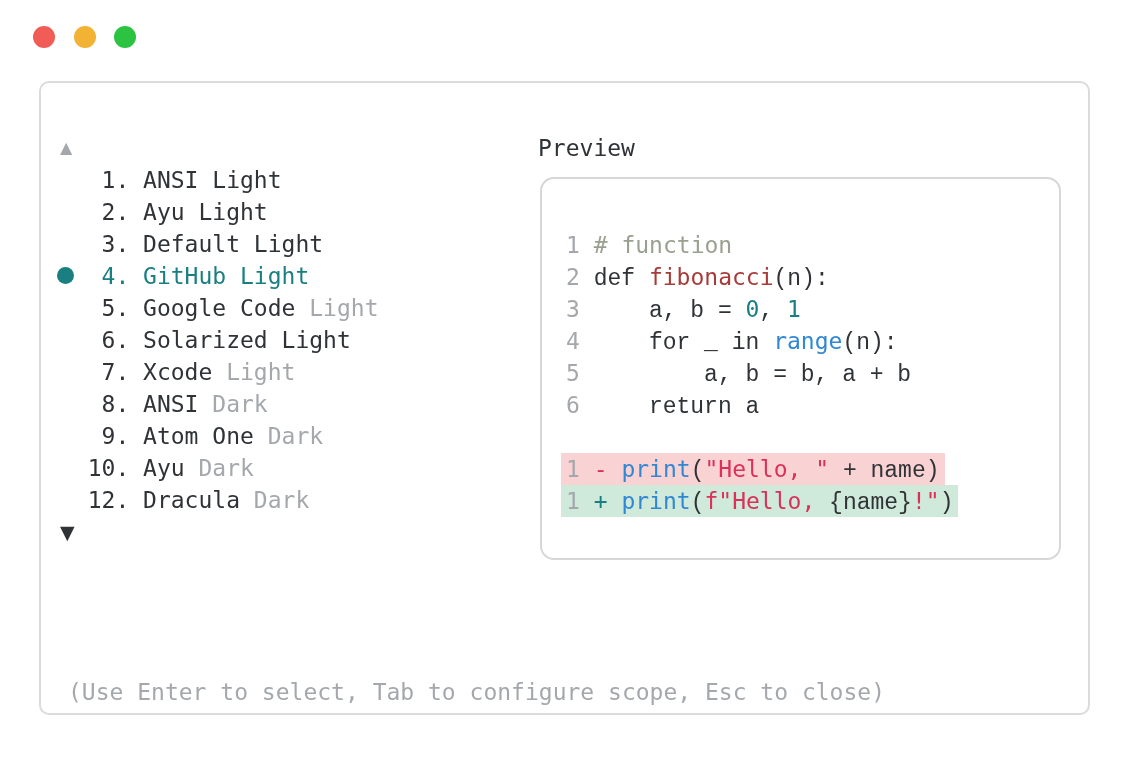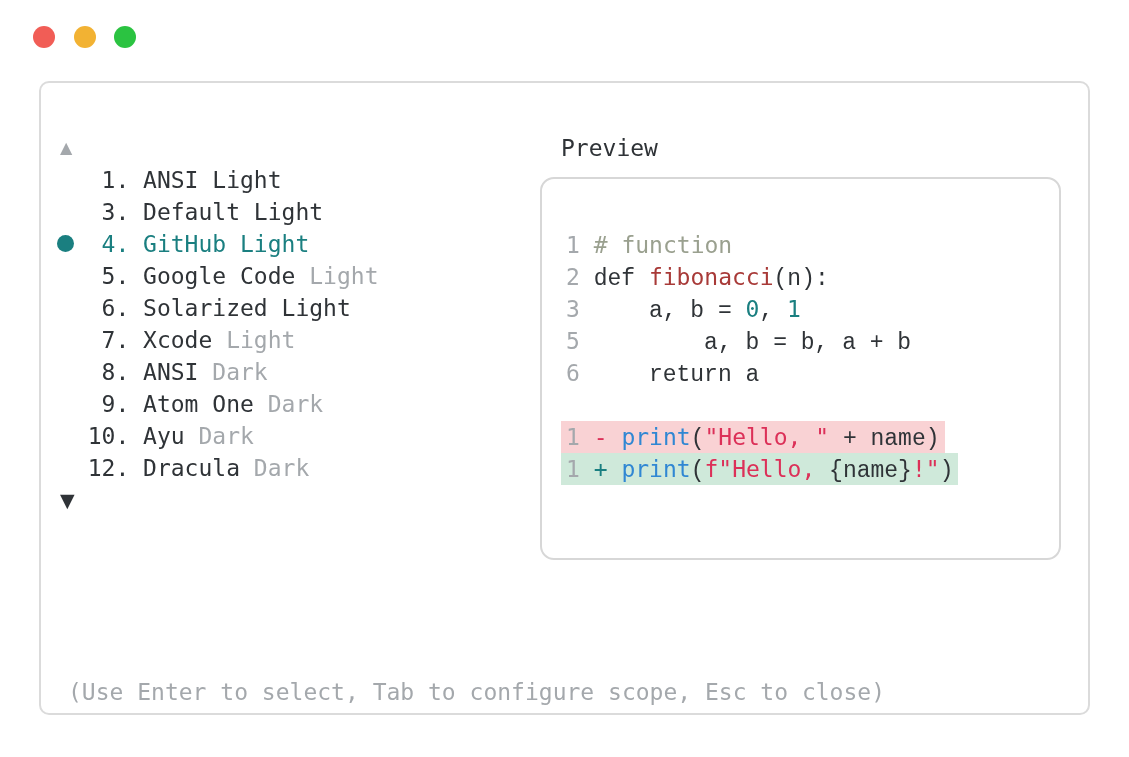--- a/index.html
+++ b/index.html
@@ -19,21 +19,21 @@
   .col-left{position:absolute;left:19px;top:49px;font-size:23px;color:var(--fg);}
   .row{height:32px;line-height:32px;white-space:pre;position:relative;}
   .arrow{font-family:"DejaVu Sans","Liberation Sans",sans-serif;}
   .arrow.up{font-size:16px;color:var(--muted);}
   .arrow.down{font-size:19px;color:var(--fg);}
   .muted{color:var(--muted);}
   .teal{color:var(--teal);}
   .sel-dot{position:absolute;left:-3px;top:7px;width:17px;height:17px;border-radius:50%;background:var(--teal);}
   .hint{position:absolute;left:27px;top:557px;height:32px;line-height:32px;font-size:23px;color:var(--muted);white-space:pre;margin-top:36px;}
   
-  .preview-label{position:absolute;left:497px;top:49px;height:32px;line-height:32px;font-size:23px;color:var(--fg);margin-left:23px;}
+  .preview-label{position:absolute;left:497px;top:49px;height:32px;line-height:32px;font-size:23px;color:var(--fg);}
   .preview-box{
     position:absolute;left:499px;top:94px;width:521px;height:383px;
     box-sizing:border-box;border:2px solid var(--preview-border);border-radius:14px;background:#fff;
   }
   #code{position:absolute;left:24px;top:50px;font-size:23px;color:var(--fg);}
   .code-row{height:32px;line-height:32px;white-space:pre;}
   .code-inner{display:inline-block;height:32px;line-height:32px;}
   .ln{color:var(--muted);}
   .diff-removed .code-inner{background:var(--diff-removed-bg);padding:0 5px;margin-left:-5px;}
   .diff-added .code-inner{background:var(--diff-added-bg);padding:0 5px;margin-left:-5px;}
@@ -51,20 +51,21 @@
   <span class="dot r" style="background: rgb(241, 93, 86);"></span>
   <span class="dot y" style="background: rgb(242, 178, 51);"></span>
   <span class="dot g" style="background: rgb(43, 195, 65);"></span>
 </div>
 
 <div class="panel">
   <div class="col-left">
     <div class="row arrow up">▲</div>
     <div id="theme-list">
         <div class="row item"><span>   1. ANSI Light</span></div>
+        <div class="row item"><span>   2. Ayu Light</span></div>
         <div class="row item"><span>   3. Default Light</span></div>
         <div class="row item"><span class="sel-dot"></span><span class="teal">   4. GitHub Light</span></div>
         <div class="row item"><span>   5. Google Code</span><span class="muted"> Light</span></div>
         <div class="row item"><span>   6. Solarized Light</span></div>
         <div class="row item"><span>   7. Xcode</span><span class="muted"> Light</span></div>
         <div class="row item"><span>   8. ANSI</span><span class="muted"> Dark</span></div>
         <div class="row item"><span>   9. Atom One</span><span class="muted"> Dark</span></div>
         <div class="row item"><span>  10. Ayu</span><span class="muted"> Dark</span></div>
         <div class="row item"><span>  12. Dracula</span><span class="muted"> Dark</span></div>
       </div>
@@ -72,20 +73,21 @@
   </div>
 
   <div class="hint">(Use Enter to select, Tab to configure scope, Esc to close)</div>
 
   <div class="preview-label">Preview</div>
   <div class="preview-box">
     <div id="code">
         <div class="code-row"><span class="code-inner"><span class="ln">1 </span><span class="c-comment"># function</span></span></div>
         <div class="code-row"><span class="code-inner"><span class="ln">2 </span><span class="c-fg">def </span><span class="c-func">fibonacci</span><span class="c-fg">(n):</span></span></div>
         <div class="code-row"><span class="code-inner"><span class="ln">3 </span><span class="c-fg">    a, b = </span><span class="c-num">0</span><span class="c-fg">, </span><span class="c-num">1</span></span></div>
+        <div class="code-row"><span class="code-inner"><span class="ln">4 </span><span class="c-fg">    for _ in </span><span class="c-blue">range</span><span class="c-fg">(n):</span></span></div>
         <div class="code-row"><span class="code-inner"><span class="ln">5 </span><span class="c-fg">        a, b = b, a + b</span></span></div>
         <div class="code-row"><span class="code-inner"><span class="ln">6 </span><span class="c-fg">    return a</span></span></div>
         <div class="code-row"><span class="code-inner"><span class="ln">  </span></span></div>
         <div class="code-row diff-removed"><span class="code-inner"><span class="ln">1 </span><span class="c-crimson">- </span><span class="c-blue">print</span><span class="c-fg">(</span><span class="c-crimson">"Hello, "</span><span class="c-fg"> + name)</span></span></div>
         <div class="code-row diff-added"><span class="code-inner"><span class="ln">1 </span><span class="c-num">+ </span><span class="c-blue">print</span><span class="c-fg">(</span><span class="c-crimson">f"Hello, </span><span class="c-fg">{name}</span><span class="c-crimson">!"</span><span class="c-fg">)</span></span></div>
       </div>
   </div>
 </div>
 
 </body></html>

